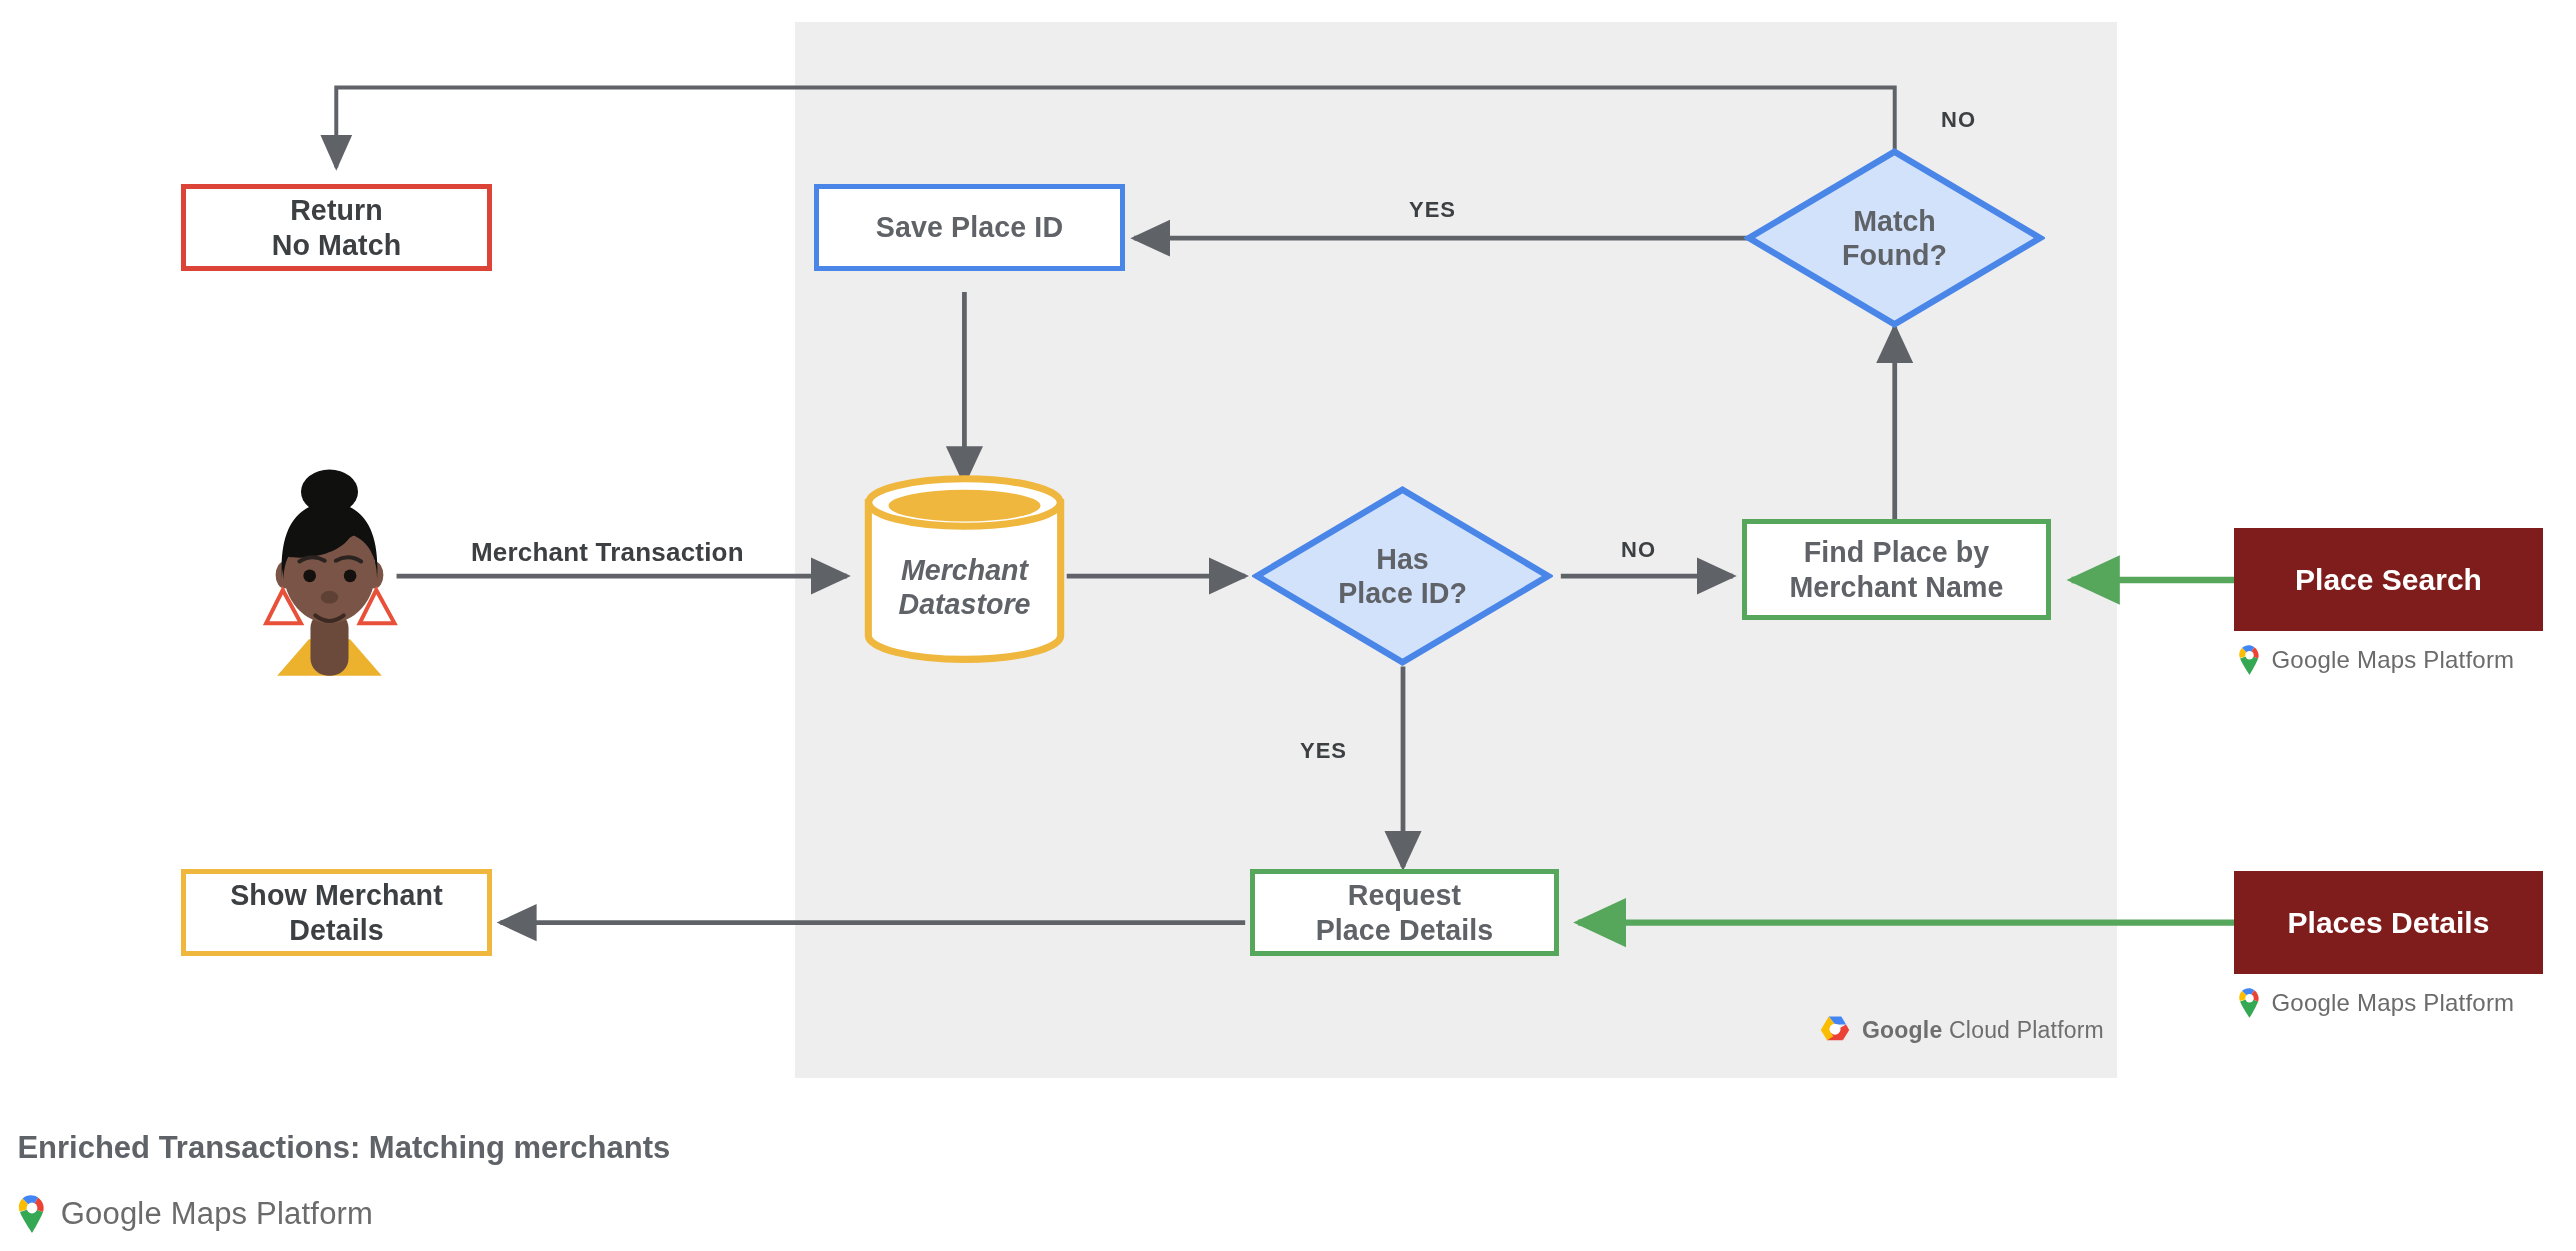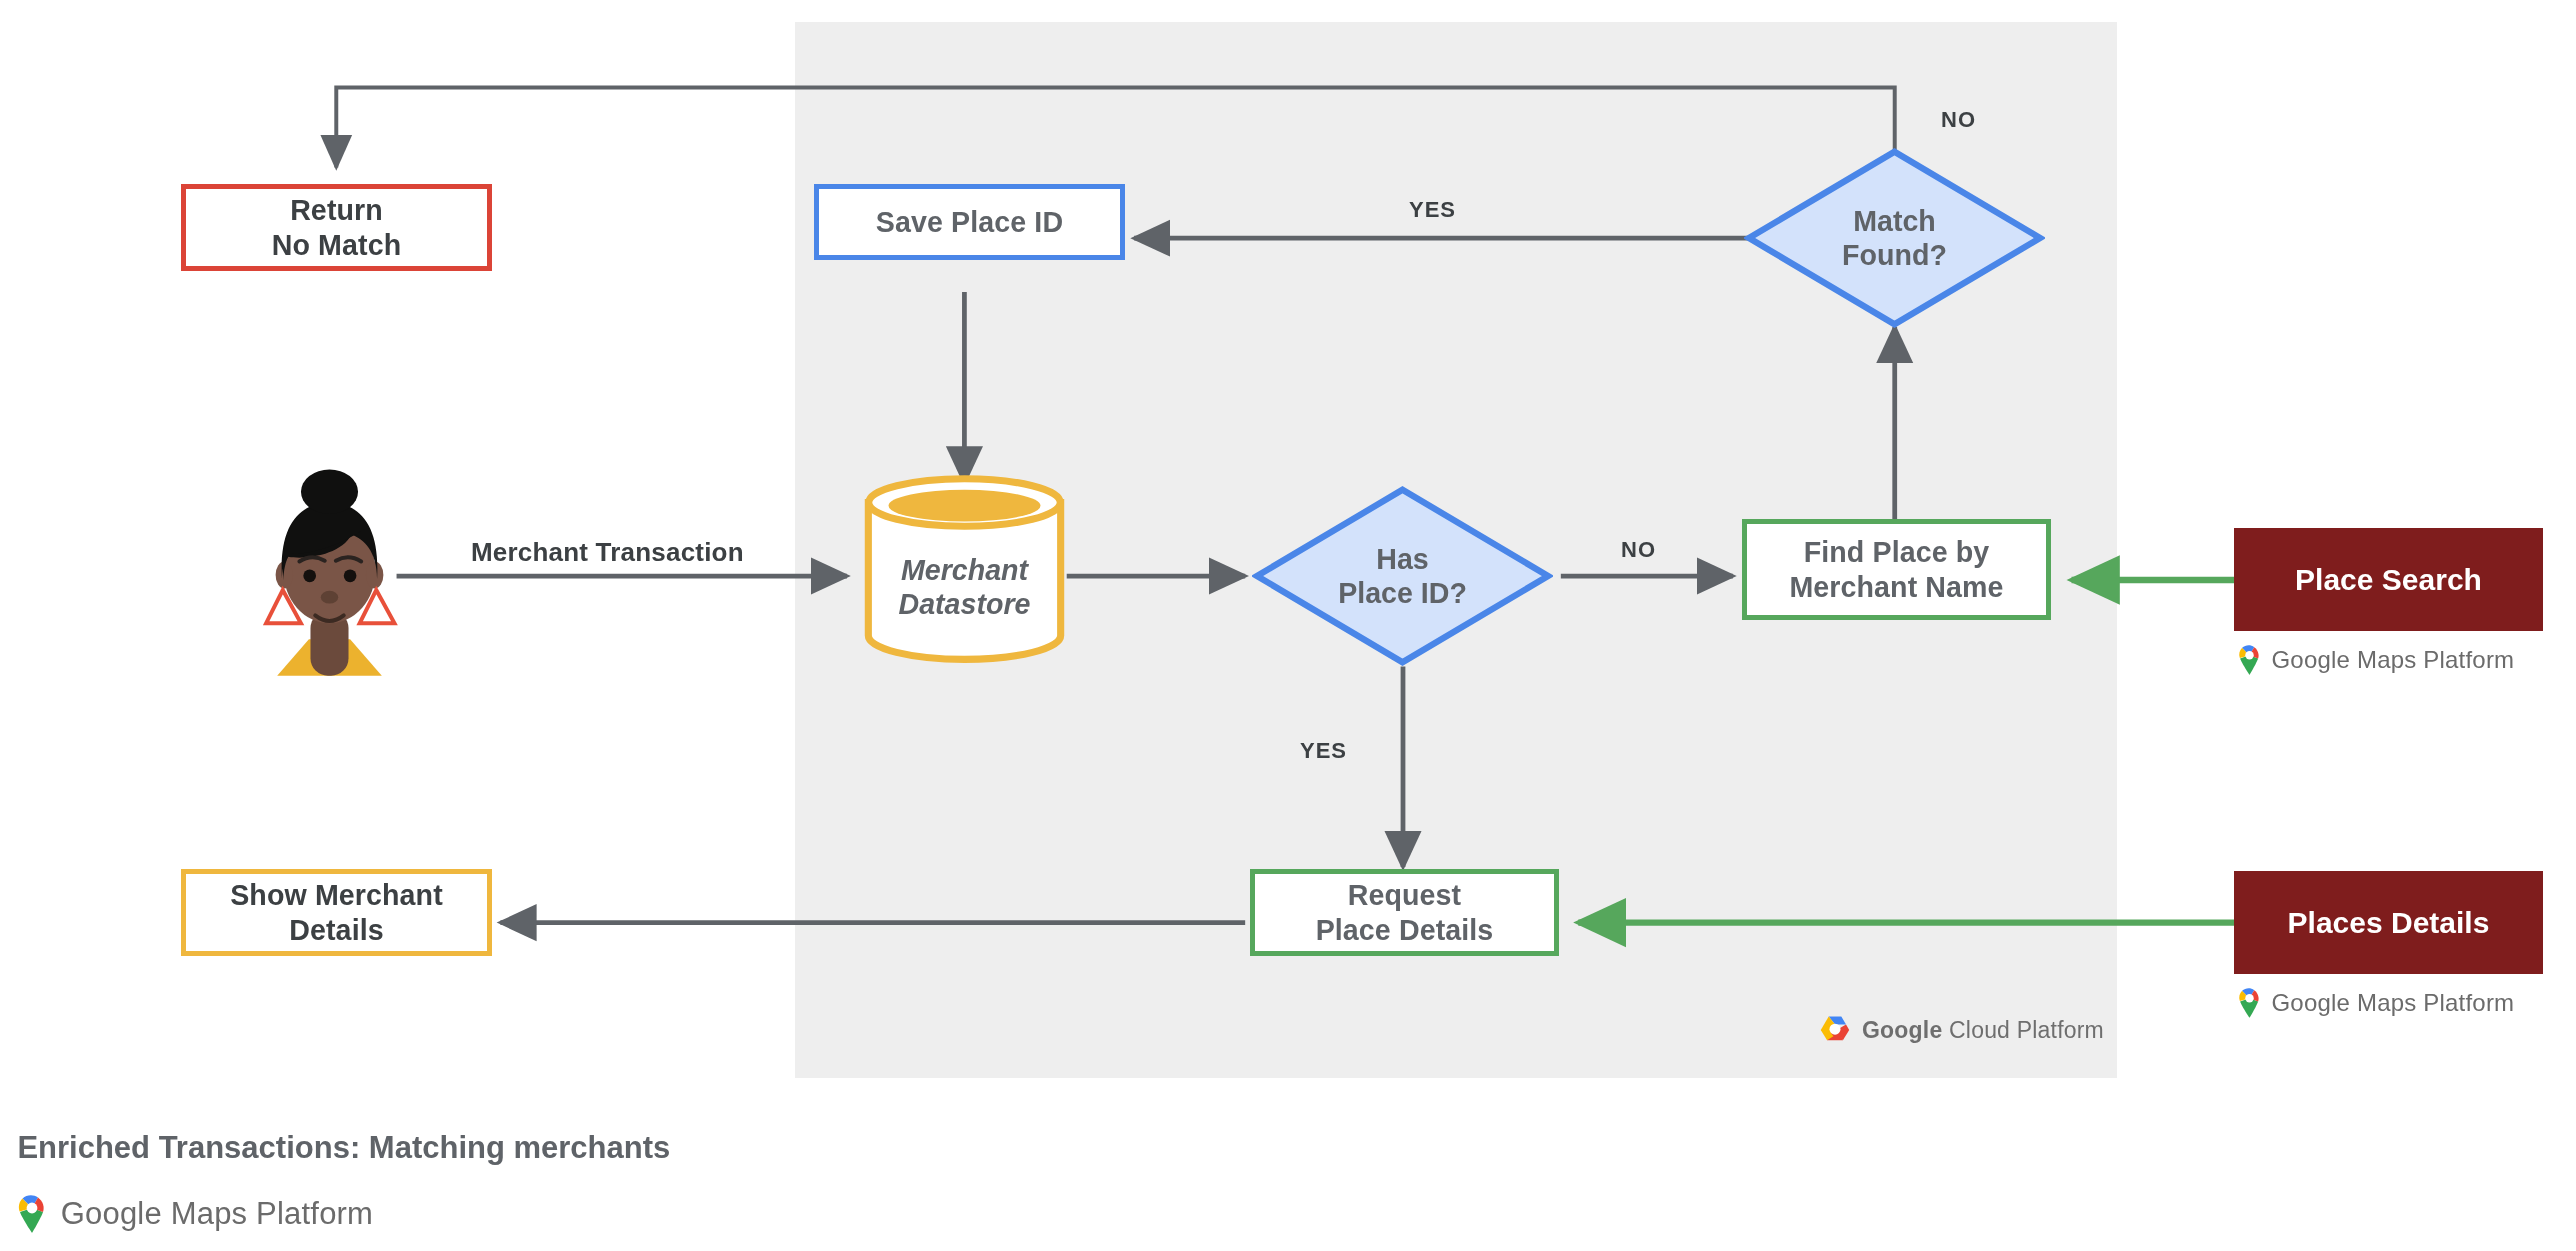--- a/index.html
+++ b/index.html
@@ -115,21 +115,21 @@
     <g>
       <line x1="2817" y1="1163" x2="1990" y2="1163" stroke="#56a75c" stroke-width="8" marker-end="url(#agreen)"></line>
     </g>
   </svg>
 
   <div class="node box-red" style="left:181px;top:184px;width:311px;height:87px;">
     <span class="txt lbl-strong">Return
 No Match</span>
   </div>
 
-  <div class="node box-blue" style="left:814px;top:184px;width:311px;height:76px;">
+  <div class="node box-blue" style="left:814px;top:184px;width:311px;height:87px;">
     <span class="txt lbl-mid">Save Place ID</span>
   </div>
 
   <div class="diamond" style="left:1744px;top:147px;width:301px;height:182px;">
     <svg width="301" height="182" viewBox="0 0 380 230">
       <polygon points="190,6 374,115 190,224 6,115" fill="#d3e2fb" stroke="#4a86e8" stroke-width="8"></polygon>
     </svg>
     <div class="dtxt">Match
 Found?</div>
   </div>

